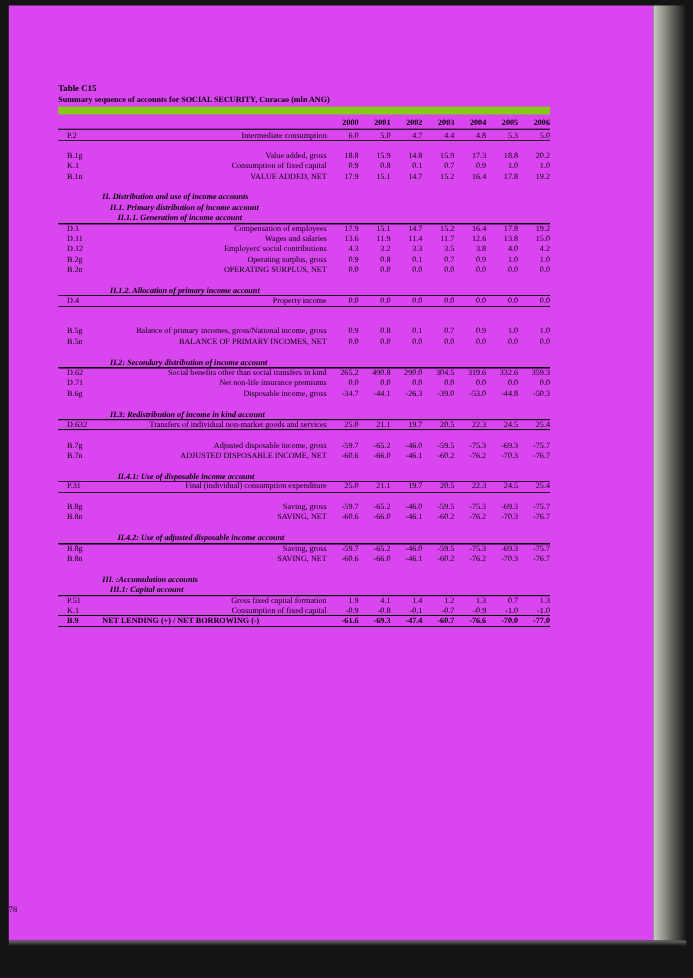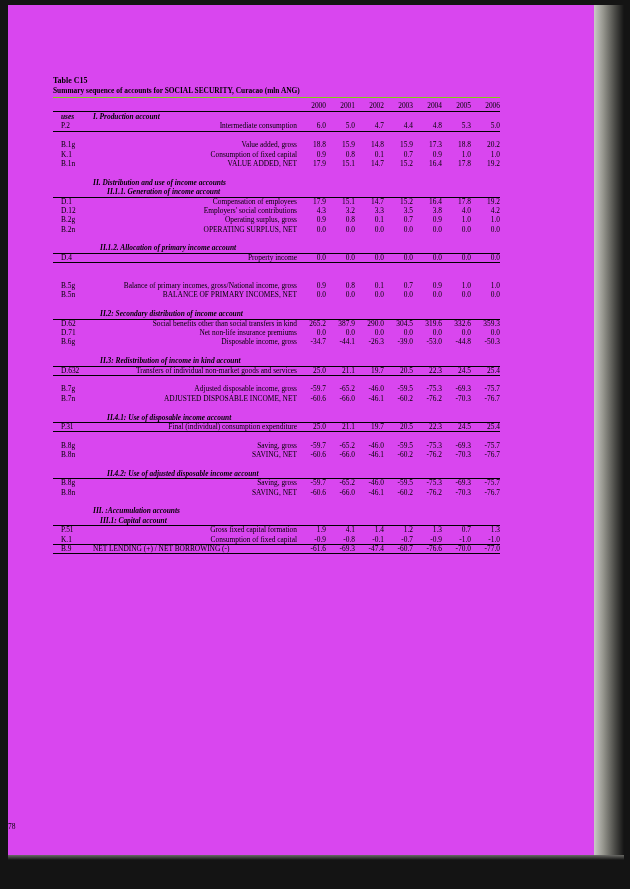--- a/index.html
+++ b/index.html
@@ -22,31 +22,31 @@
     position:absolute;left:8px;top:855px;width:616px;height:5px;
     background:linear-gradient(to bottom,#6a6a66,#141414);
   }
   .content{
     position:absolute;left:45px;top:70px;width:447px;
     font-size:7.4px;line-height:9.4px;
   }
   .title{font-weight:bold;font-size:8px;line-height:11px;}
   .subtitle{
     font-weight:bold;font-size:7.4px;line-height:10px;
-    border-bottom:1px solid #84cc16;padding-bottom:1px;
-  }
-  .years{display:flex;font-weight:normal;border-bottom:1px solid #000;padding-top:3px;line-height:10px;}
+    border-bottom:7px solid #84cc16;padding-bottom:1px;
+  }
+  .years{display:flex;font-weight:bold;border-bottom:1px solid #000;padding-top:3px;line-height:10px;}
   .row{display:flex;height:9.4px;line-height:9.4px;}
   .c-code{width:40px;flex:none;padding-left:8px;box-sizing:border-box;white-space:nowrap;}
   .c-label{flex:1;min-width:0;white-space:nowrap;}
   .row.data .c-label{padding-left:7px;text-align:right;}
   .c-v{width:29px;flex:none;text-align:right;white-space:nowrap;}
   .rule{box-shadow:0 1px 0 #000;}
   .row.section .c-label,.row.section .c-code{font-weight:bold;font-style:italic;}
-  .row.databold{font-weight:normal;}
+  .row.databold{font-weight:bold;}
   .pagenum{
     position:absolute;left:0;top:817px;width:586px;
     text-align:left;font-size:7.5px;
   }
 </style>
 </head>
 <body>
 
 <div class="page">
   <div class="content">
@@ -57,24 +57,20 @@
       <span class="c-label"></span>
     <span class="c-v">2000</span>
         <span class="c-v">2001</span>
         <span class="c-v">2002</span>
         <span class="c-v">2003</span>
         <span class="c-v">2004</span>
         <span class="c-v">2005</span>
         <span class="c-v">2006</span>
       </div>
     <div>
-        <div class="row section">
-          <span class="c-code">uses</span>
-          <span class="c-label">I. Production account</span>
-        </div>
         <div class="row data rule">
           <span class="c-code">P.2</span>
           <span class="c-label">Intermediate consumption</span>
           <span class="c-v">6.0</span>
           <span class="c-v">5.0</span>
           <span class="c-v">4.7</span>
           <span class="c-v">4.4</span>
           <span class="c-v">4.8</span>
           <span class="c-v">5.3</span>
           <span class="c-v">5.0</span>
@@ -111,36 +107,51 @@
           <span class="c-v">15.2</span>
           <span class="c-v">16.4</span>
           <span class="c-v">17.8</span>
           <span class="c-v">19.2</span>
         </div>
         <div class="row blank"></div>
         <div class="row section">
           <span class="c-code"></span>
           <span class="c-label">II. Distribution and use of income accounts</span>
         </div>
+        <div class="row section">
+          <span class="c-code"></span>
+          <span class="c-label" style="padding-left: 7px;">II.1. Primary distribution of income account</span>
+        </div>
         <div class="row section rule">
           <span class="c-code"></span>
           <span class="c-label" style="padding-left: 14px;">II.1.1. Generation of income account</span>
         </div>
         <div class="row data">
           <span class="c-code">D.1</span>
           <span class="c-label">Compensation of employees</span>
           <span class="c-v">17.9</span>
           <span class="c-v">15.1</span>
           <span class="c-v">14.7</span>
           <span class="c-v">15.2</span>
           <span class="c-v">16.4</span>
           <span class="c-v">17.8</span>
           <span class="c-v">19.2</span>
         </div>
         <div class="row data">
+          <span class="c-code">D.11</span>
+          <span class="c-label" style="padding-left: 15px;">Wages and salaries</span>
+          <span class="c-v">13.6</span>
+          <span class="c-v">11.9</span>
+          <span class="c-v">11.4</span>
+          <span class="c-v">11.7</span>
+          <span class="c-v">12.6</span>
+          <span class="c-v">13.8</span>
+          <span class="c-v">15.0</span>
+        </div>
+        <div class="row data">
           <span class="c-code">D.12</span>
           <span class="c-label" style="padding-left: 15px;">Employers' social contributions</span>
           <span class="c-v">4.3</span>
           <span class="c-v">3.2</span>
           <span class="c-v">3.3</span>
           <span class="c-v">3.5</span>
           <span class="c-v">3.8</span>
           <span class="c-v">4.0</span>
           <span class="c-v">4.2</span>
         </div>
@@ -208,21 +219,21 @@
         </div>
         <div class="row blank"></div>
         <div class="row section rule">
           <span class="c-code"></span>
           <span class="c-label" style="padding-left: 7px;">II.2: Secondary distribution of income account</span>
         </div>
         <div class="row data">
           <span class="c-code">D.62</span>
           <span class="c-label">Social benefits other than social transfers in kind</span>
           <span class="c-v">265.2</span>
-          <span class="c-v">387.9</span>
+          <span class="c-v">490.8</span>
           <span class="c-v">290.0</span>
           <span class="c-v">304.5</span>
           <span class="c-v">319.6</span>
           <span class="c-v">332.6</span>
           <span class="c-v">359.3</span>
         </div>
         <div class="row data">
           <span class="c-code">D.71</span>
           <span class="c-label">Net non-life insurance premiums</span>
           <span class="c-v">0.0</span>

